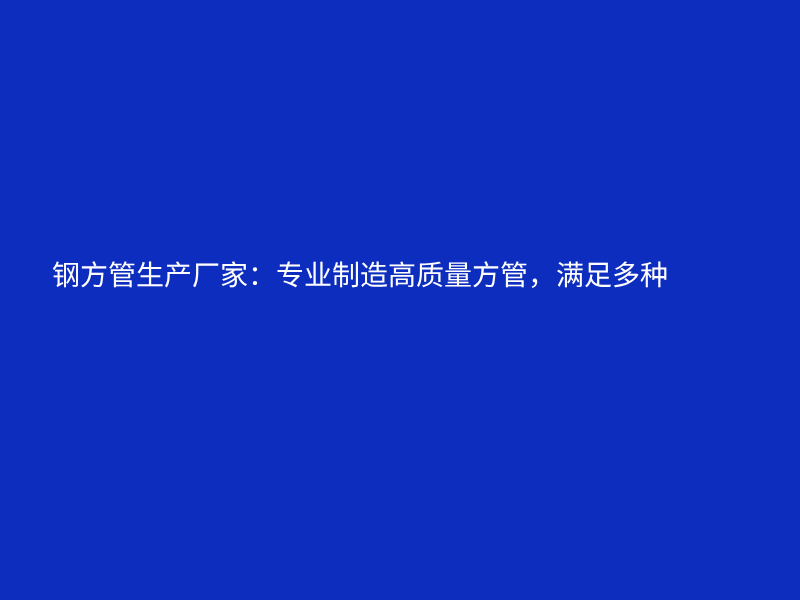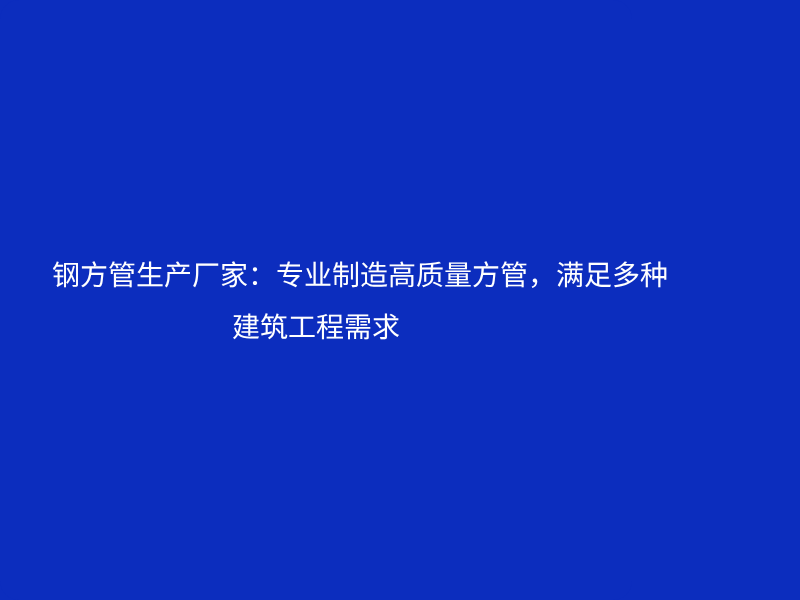--- a/index.html
+++ b/index.html
@@ -58,17 +58,16 @@
 </style>
 </head>
 <body>
 
 <div id="title-card">
 
   <div id="headline-block">
 
     <span class="headline-line primary">钢方管生产厂家：专业制造高质量方管，满足多种</span>
 
-    <span class="headline-line secondary">建筑工程需求</span>
 
   </div>
 
 </div>
 
 </body></html>

